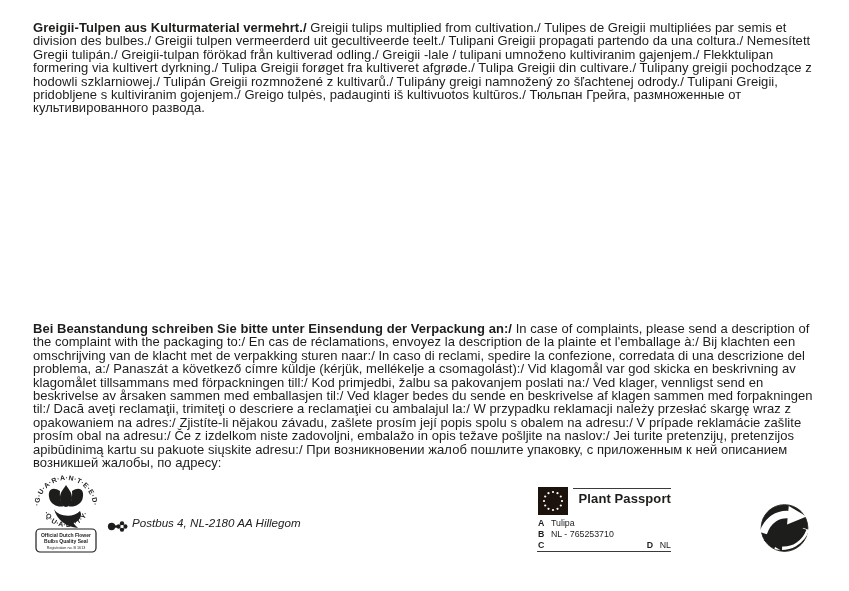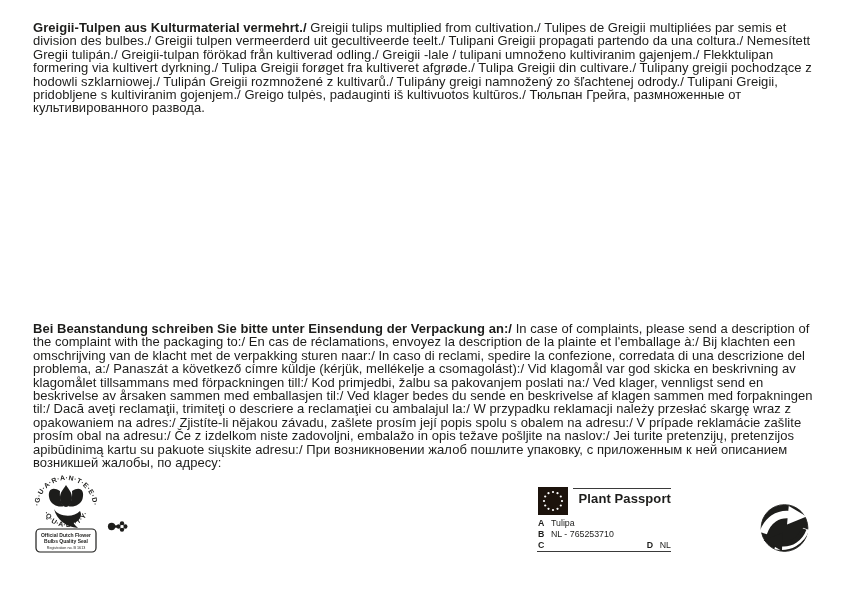--- a/index.html
+++ b/index.html
@@ -71,20 +71,21 @@
       <circle cx="15" cy="3.4" r="2.2"></circle>
       <circle cx="18.3" cy="6.5" r="2.2"></circle>
       <circle cx="15" cy="9.6" r="2.2"></circle>
       <circle cx="11.7" cy="6.5" r="2.2"></circle>
     </g>
     <circle cx="15" cy="6.5" r="1.5" fill="#ffffff"></circle>
   </svg>
 </div>
 
 <div class="address">
+  <div>Postbus 4, NL-2180 AA Hillegom</div>
 </div>
 
 <div class="passport">
   <div class="pp-flag">
     <svg width="30" height="28" viewBox="0 0 30 28">
       <rect x="0" y="0" width="30" height="28" fill="#1c130c"></rect>
       <g fill="#ffffff">
         <circle cx="15" cy="5" r="1.1"></circle>
         <circle cx="19.5" cy="6.2" r="1.1"></circle>
         <circle cx="22.8" cy="9.5" r="1.1"></circle>

